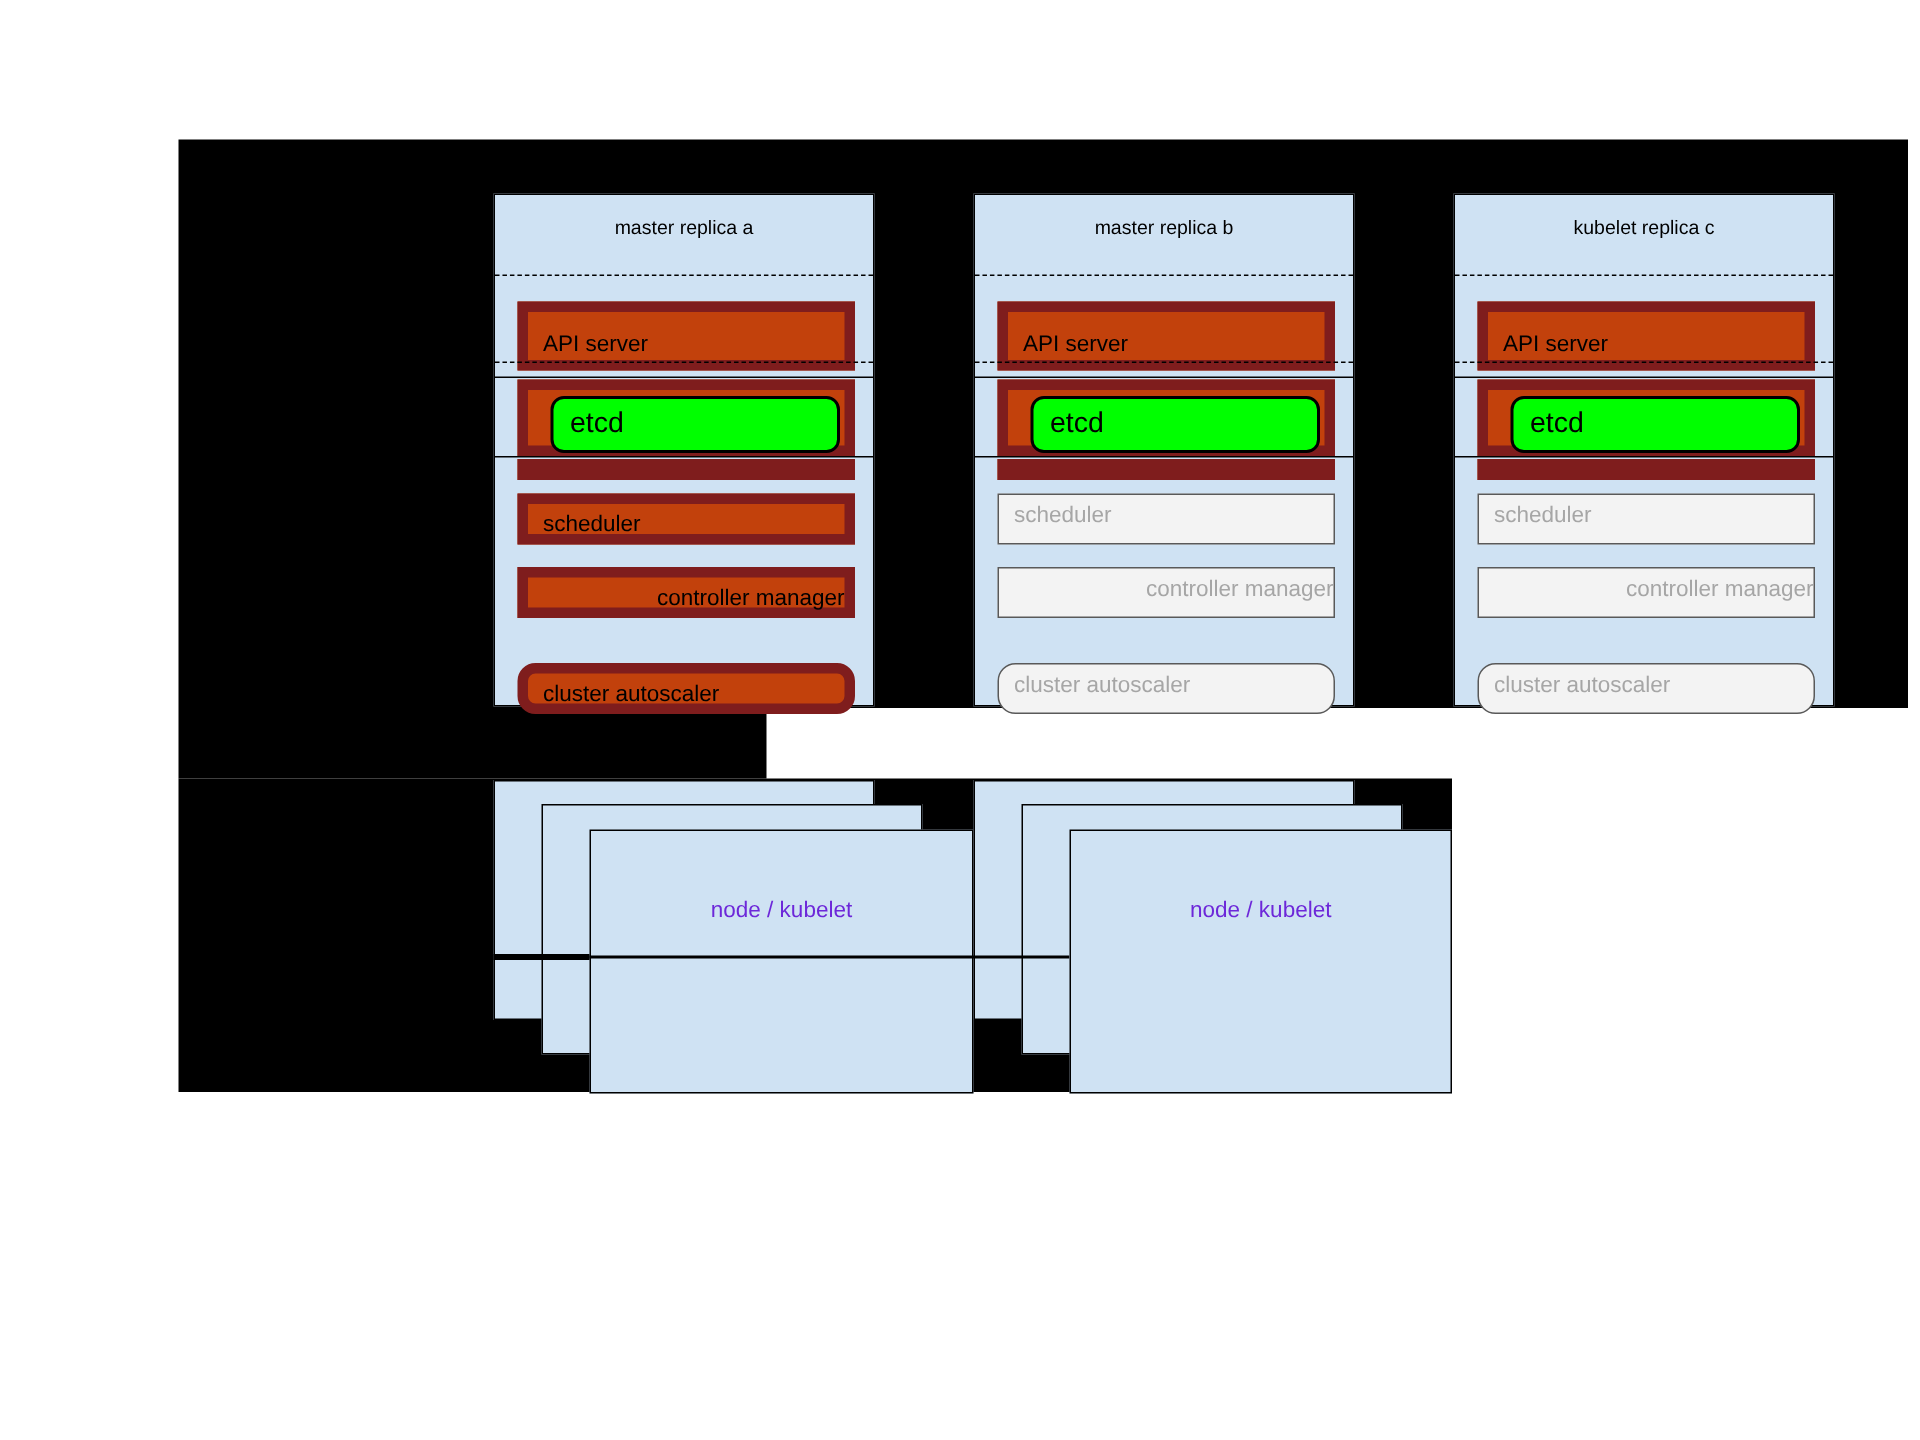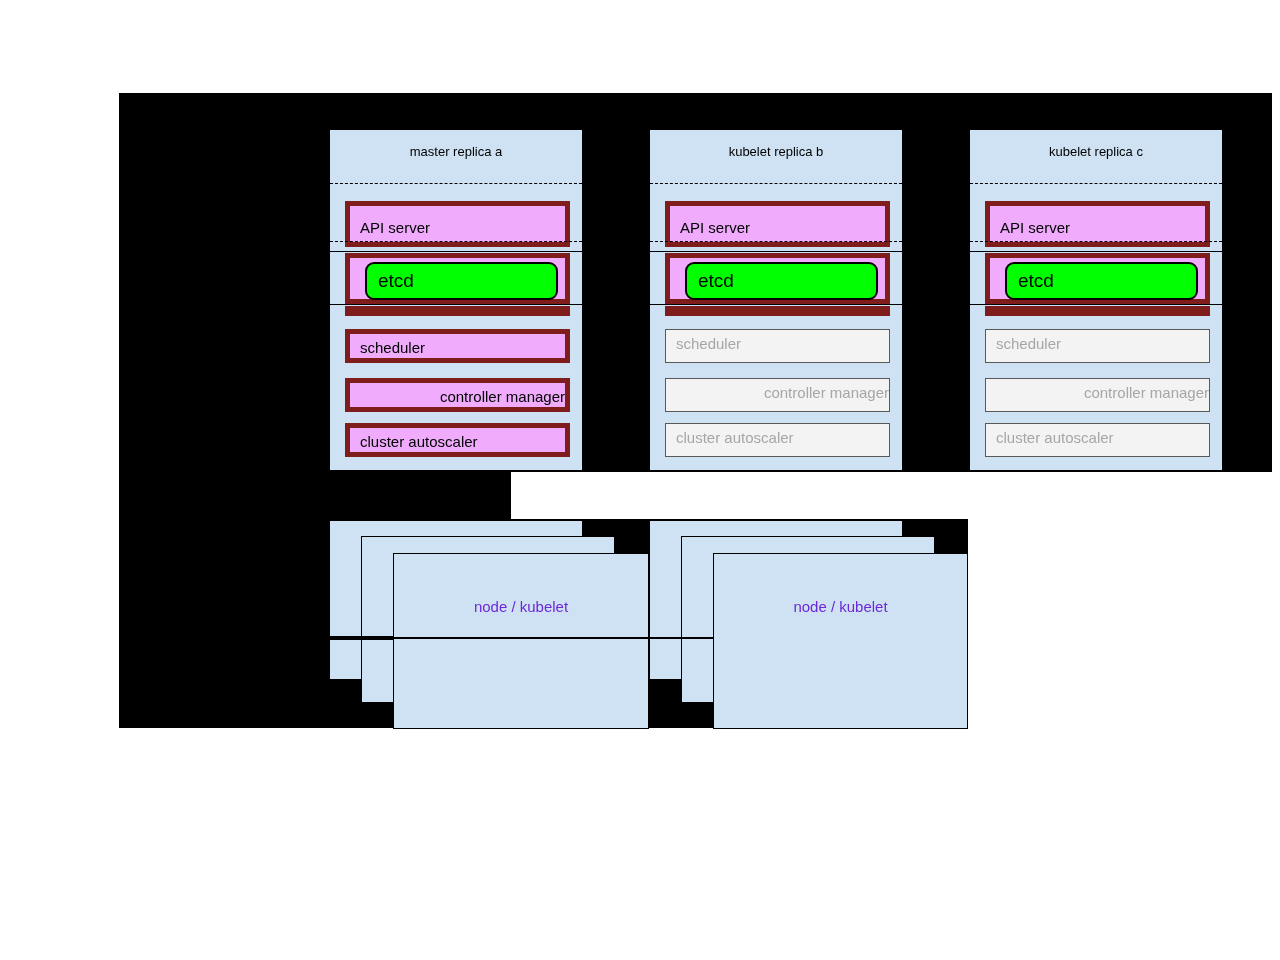--- a/index.html
+++ b/index.html
@@ -24,34 +24,34 @@
     font-size:13px;color:#000;
   }
   .dash-line{
     position:absolute;left:0;width:100%;height:0;
     border-top:1px dashed #000;z-index:5;
   }
   .dash-1{top:53px;} .dash-2{top:111px;}
   .solid-line{position:absolute;left:0;width:100%;height:1px;background:#000;z-index:4;}
   .solid-1{top:121px;} .solid-2{top:174px;}
   .obox{
-    position:absolute;left:15px;width:225px;background:#f0abfc;
-    border:5px solid #7f1d1d;box-sizing:border-box;font-size:15px;color:#000;
+    position:absolute;left:15px;width:225px;background:#c2410c;
+    border:7px solid #7f1d1d;box-sizing:border-box;font-size:15px;color:#000;
     padding-left:10px;z-index:3;
   }
   .api-box{top:71px;height:46px;line-height:44px;}
   .etcd-wrap{top:123px;height:51px;padding-left:0;}
   .etcd-box{
     position:absolute;left:15px;top:4px;width:193px;height:38px;
     background:#00ff00;border:2px solid #000;border-radius:9px;
     box-sizing:border-box;font-size:19px;line-height:34px;padding-left:11px;
   }
   .strip{top:176px;height:8px;}
   .comp{height:34px;line-height:28px;}
-  .comp-1{top:199px;} .comp-2{top:248px;text-align:right;} .comp-3{top:293px;}
+  .comp-1{top:199px;} .comp-2{top:248px;text-align:right;} .comp-3{top:312px;border-radius:12px;}
   .secondary .comp{
     background:#f3f3f3;border:1px solid #595959;color:#a6a6a6;
   }
   
   .nbox{
     position:absolute;background:#cfe2f3;border:1px solid #000;
     box-sizing:border-box;z-index:1;
   }
   .node-title{
     position:absolute;top:44px;left:0;width:100%;text-align:center;
@@ -79,21 +79,21 @@
     <div class="etcd-box">etcd</div>
   </div>
   <div class="solid-line solid-2"></div>
   <div class="obox strip"></div>
   <div class="obox comp comp-1">scheduler</div>
   <div class="obox comp comp-2">controller manager</div>
   <div class="obox comp comp-3">cluster autoscaler</div>
 </div>
 
 <div id="panel-b" class="panel secondary">
-  <div class="panel-title">kubelet replica b</div>
+  <div class="panel-title">master replica b</div>
   <div class="dash-line dash-1"></div>
   <div class="obox api-box">API server</div>
   <div class="dash-line dash-2"></div>
   <div class="solid-line solid-1"></div>
   <div class="obox etcd-wrap">
     <div class="etcd-box">etcd</div>
   </div>
   <div class="solid-line solid-2"></div>
   <div class="obox strip"></div>
   <div class="obox comp comp-1">scheduler</div>

